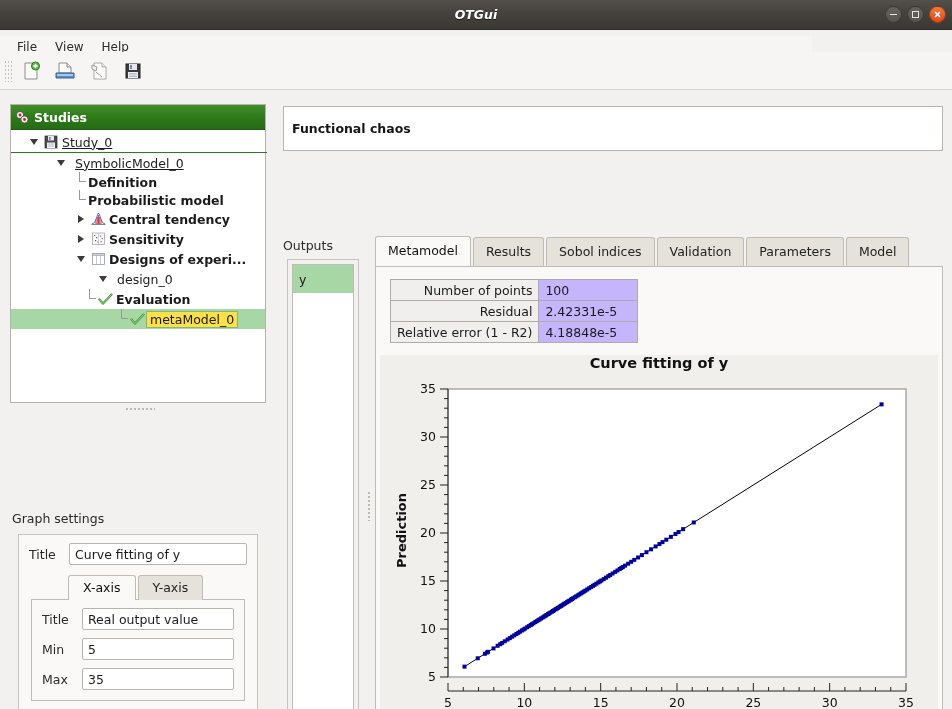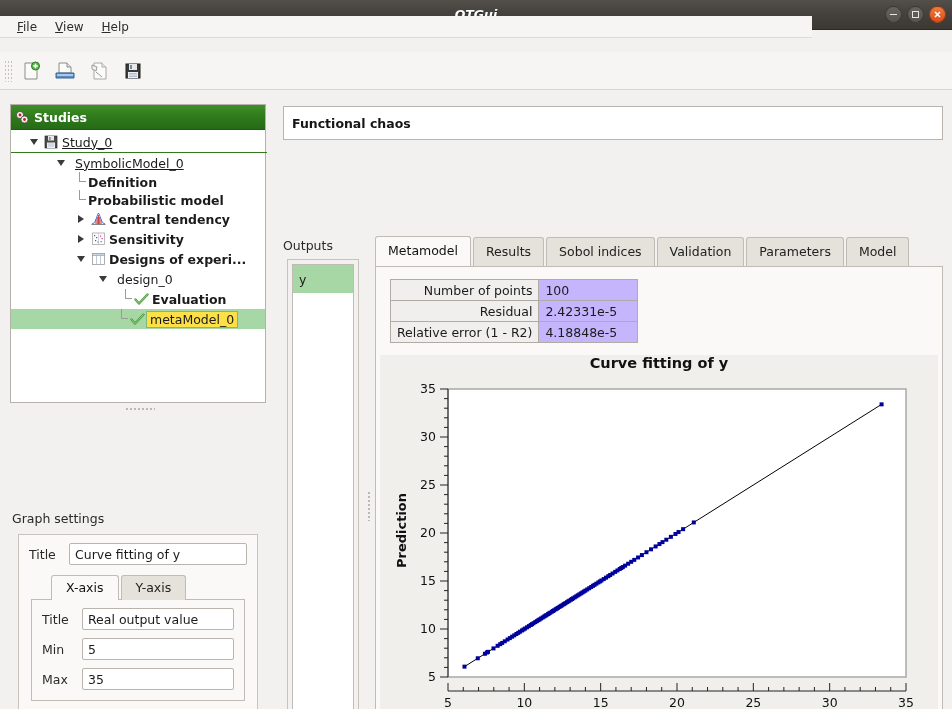--- a/index.html
+++ b/index.html
@@ -40,21 +40,21 @@
   }
   .wbtn.min  { background: linear-gradient(to bottom,#66625d,#57534e); }
   .wbtn.max  { background: linear-gradient(to bottom,#66625d,#57534e); }
   .wbtn.close{ background: linear-gradient(to bottom,#f07b3e,#de4c18); }
   .wbtn .glyph { line-height: 1; }
   .wbtn.min .glyph { display:block; width:7px; height:1.5px; background:#e8e4e0; }
   .wbtn.max .glyph { display:block; width:7px; height:7px; border:1.5px solid #e8e4e0; box-sizing:border-box; }
 
   
   .menubar {
-    position: absolute; left: 0; top: 16px; width: 812px; height: 22px;
+    position: absolute; left: 0; top: 36px; width: 812px; height: 22px;
     background: #f6f5f3; border-bottom: 1px solid #dedad5;
     display: flex; align-items: center; padding-left: 8px; box-sizing: border-box;
   }
   .menuitem {
     padding: 2px 9px; font-size: 12px; color: #2e2c2a; cursor: default;
   }
   .menuitem u { text-decoration: underline; }
 
   
   .toolbar {
@@ -122,35 +122,35 @@
     background: #faf9f8; border: 1px solid #c8c3bc; box-sizing: border-box;
   }
   .field-row { display: flex; align-items: center; margin: 8px 10px 0 10px; }
   .field-row .flab { font-size: 12.5px; color:#2a2a2a; width: 40px; flex:none; }
   .tinput {
     flex: 1; height: 22px; background:#ffffff; border:1px solid #b9b4ad;
     border-radius: 2px; font-size: 12.5px; color:#1b1b1b;
     padding: 0 5px; box-sizing: border-box; font-family: inherit;
     display:flex; align-items:center;
   }
-  .axis-tabs { display: flex; margin: 10px 0 0 0; padding-left: 32px; }
+  .axis-tabs { display: flex; margin: 10px 0 0 17px; padding-left: 32px; }
   .axis-tab {
     padding: 4px 14px 5px 14px; font-size: 12.5px; color:#222;
     border:1px solid #c0bbb4; border-bottom:none;
     border-radius: 3px 3px 0 0; background: #e5e1db; margin-right:2px;
   }
   .axis-tab.active { background: #faf9f8; color:#111; position: relative; z-index:2; }
   .axis-panel {
     margin: 0 12px 0 12px; border:1px solid #c0bbb4; background:#faf9f8;
     padding-bottom: 10px; margin-top:-1px;
   }
 
   
   .header-field {
-    position: absolute; left: 8px; top: 15px; width: 660px; height: 34px;
+    position: absolute; left: 8px; top: 15px; width: 660px; height: 45px;
     background: #ffffff; border: 1px solid #b9b4ad; box-sizing: border-box;
     display:flex; align-items:center; padding-left: 8px;
     font-weight: bold; font-size: 12.5px; color:#161616;
   }
   .outputs-label { position: absolute; left: 8px; top: 147px; font-size: 12.5px; color:#2a2a2a; }
   .outputs-box {
     position: absolute; left: 12px; top: 168px; width: 72px; height: 494px;
     background: #f2f1f0; border: 1px solid #c8c3bc; box-sizing: border-box;
     padding: 4px;
   }
@@ -384,21 +384,21 @@
           <span class="tlabel bold">Designs of experi...</span>
         </div>
 
         <div class="trow" style="padding-left:84px">
           <span class="tw">
               <span class="arrow-d"></span>
             </span>
           <span class="tlabel" style="padding-left:6px">design_0</span>
         </div>
 
-        <div class="trow" style="padding-left:110px">
+        <div class="trow" style="padding-left:74px">
           <span class="connector"></span>
           <span class="ticon">
             <svg width="15" height="13" viewBox="0 0 15 13">
               <path d="M1.5 6.5 L5 10.5 L13.5 1.5" fill="none" stroke="#4f9c3f" stroke-width="2.4" stroke-linecap="round" stroke-linejoin="round"></path>
               <path d="M1.5 6.5 L5 10.5 L13.5 1.5" fill="none" stroke="#8fd07e" stroke-width="1" stroke-linecap="round" stroke-linejoin="round"></path>
             </svg>
           </span>
           <span class="tlabel bold">Evaluation</span>
         </div>
 

